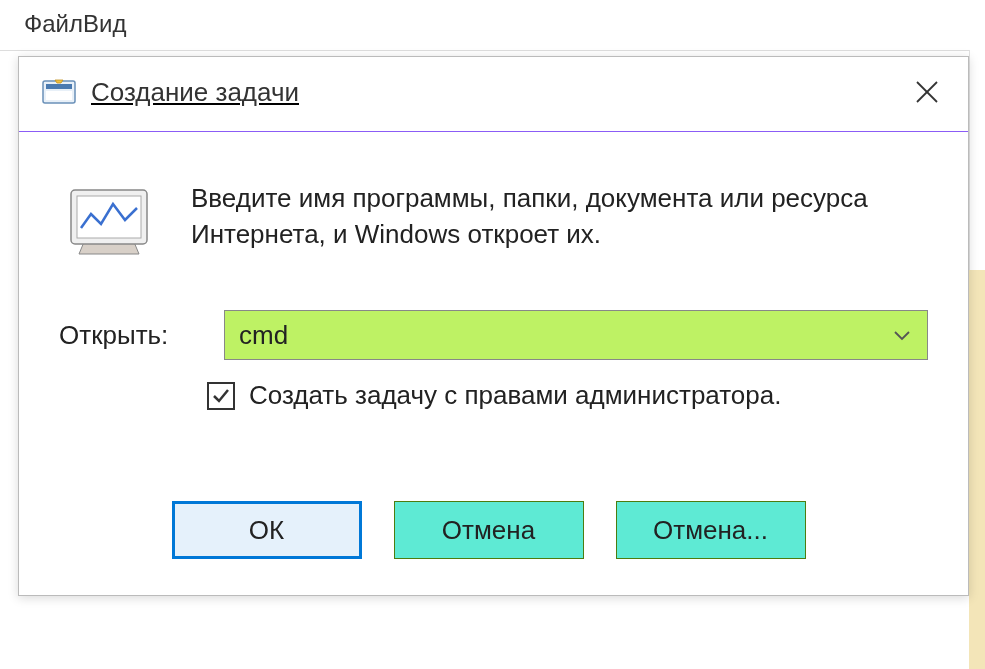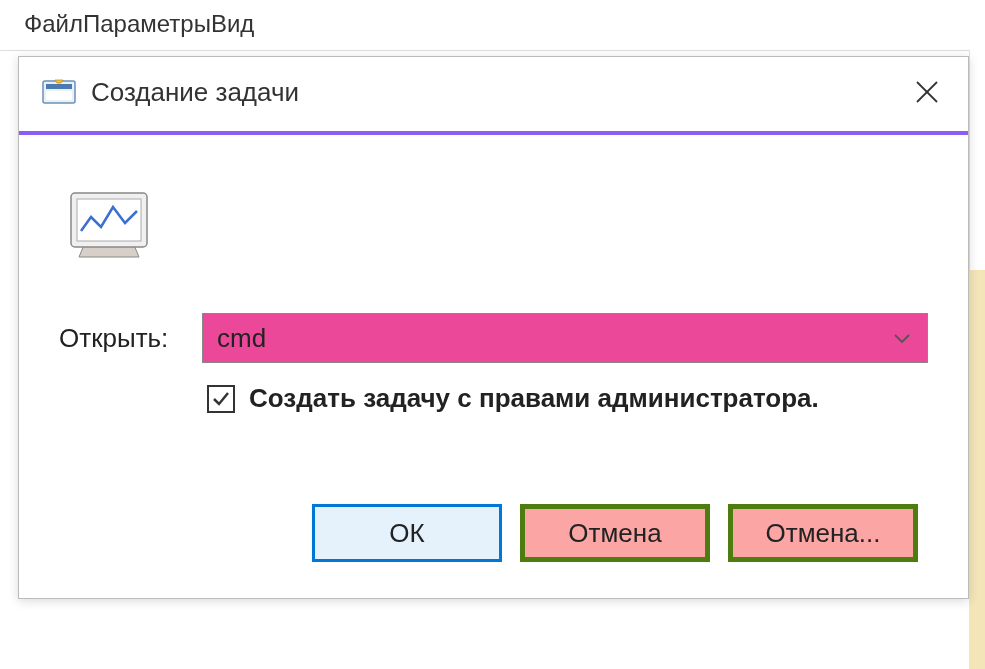--- a/index.html
+++ b/index.html
@@ -6,55 +6,54 @@
     body { width: 985px; height: 669px; background: #fff; overflow: hidden; position: relative; }
     
     .menubar { display: flex; padding: 10px 24px 12px; border-bottom: 1px solid #ddd; }
     .menubar-item { font-size: 24px; color: #333; cursor: default; }
     
     .bg-stripe { position: absolute; right: 0; top: 270px; bottom: 0; width: 16px; background: #f3e5b8; }
     .bg-stripe-top { position: absolute; right: 0; top: 50px; height: 220px; width: 16px; background: #fff; border-left: 1px solid #e0e0e0; }
     
     .dialog { position: absolute; left: 18px; top: 56px; right: 16px; background: #fff; border: 1px solid #bbb; box-shadow: 0 2px 10px rgba(0,0,0,0.15); }
     
-    .titlebar { display: flex; align-items: center; justify-content: space-between; padding: 14px 20px 18px 22px; border-bottom: 4px solid #8b5cf6; }
+    .titlebar { display: flex; align-items: center; justify-content: space-between; padding: 14px 20px 18px 22px; border-bottom: 1px solid #8b5cf6; text-decoration: underline; }
     .titlebar-left { display: flex; align-items: center; gap: 14px; }
     .run-icon { width: 36px; height: 30px; position: relative; }
     .run-icon svg { width: 100%; height: 100%; }
     .dialog-title { font-size: 26px; color: #333; }
     .close-btn { width: 42px; height: 42px; display: flex; align-items: center; justify-content: center; cursor: default; }
     .close-btn svg { width: 26px; height: 26px; }
     
     .content { padding: 48px 40px 36px 40px; }
     
     .info-row { display: flex; align-items: flex-start; gap: 32px; margin-bottom: 48px; }
     .monitor-icon { width: 100px; height: 78px; flex-shrink: 0; margin-top: 4px; }
     .info-text { font-size: 26px; line-height: 1.4; color: #222; }
     
-    .input-row { display: flex; align-items: center; gap: 15px; margin-bottom: 20px; }
+    .input-row { display: flex; align-items: center; gap: 37px; margin-bottom: 20px; }
     .input-label { font-size: 26px; color: #222; min-width: 128px; }
-    .combo { flex: 1; display: flex; align-items: center; border: 1px solid #888; height: 50px; padding: 0 14px; background: #ec4899; }
+    .combo { flex: 1; display: flex; align-items: center; border: 1px solid #888; height: 50px; padding: 0 14px; background: #bef264; }
     .combo-input { flex: 1; border: none; outline: none; font-size: 26px; color: #222; background: transparent; }
     .combo-arrow { width: 22px; height: 22px; }
     
     .checkbox-row { display: flex; align-items: center; gap: 14px; margin-left: 148px; margin-bottom: 90px; }
     .checkbox { width: 28px; height: 28px; border: 2px solid #333; display: flex; align-items: center; justify-content: center; background: #fff; }
     .checkbox svg { width: 20px; height: 20px; }
-    .checkbox-label { font-size: 26px; color: #222; font-weight: bold; }
+    .checkbox-label { font-size: 26px; color: #222; }
     
-    .button-row { display: flex; gap: 18px; justify-content: flex-end; padding-right: 10px; }
-    .btn { min-width: 190px; height: 58px; border: 5px solid #4d7c0f; background: #fca5a5; font-size: 26px; color: #222; display: flex; align-items: center; justify-content: center; cursor: default; }
+    .button-row { display: flex; gap: 32px; justify-content: center; padding-right: 10px; }
+    .btn { min-width: 190px; height: 58px; border: 1px solid #4d7c0f; background: #5eead4; font-size: 26px; color: #222; display: flex; align-items: center; justify-content: center; cursor: default; }
     .btn-default { border: 3px solid #0078d7; background: #e5f1fb; }
   </style>
 </head>
 <body>
 
 <div class="menubar">
   <span class="menubar-item">Файл</span>
-  <span class="menubar-item">Параметры</span>
   <span class="menubar-item">Вид</span>
 </div>
 
 <div class="bg-stripe-top"></div>
 <div class="bg-stripe"></div>
 
 <div class="dialog">
   <div class="titlebar">
     <div class="titlebar-left">
       <div class="run-icon">
@@ -78,20 +77,21 @@
   <div class="content">
     <div class="info-row">
       <div class="monitor-icon">
         <svg viewBox="0 0 100 78">
           <path d="M25 58 L75 58 L80 70 L20 70 Z" fill="#d8d0c8" stroke="#888" stroke-width="1"></path>
           <rect x="12" y="6" width="76" height="54" rx="4" fill="#f0f0f0" stroke="#888" stroke-width="1.5"></rect>
           <rect x="18" y="12" width="64" height="42" fill="#fff" stroke="#aaa" stroke-width="1"></rect>
           <polyline points="22,44 32,30 42,40 54,20 66,36 78,24" fill="none" stroke="#3a70d0" stroke-width="2.5"></polyline>
         </svg>
       </div>
+      <div class="info-text">Введите имя программы, папки, документа или ресурса Интернета, и Windows откроет их.</div>
     </div>
 
     <div class="input-row">
       <span class="input-label">Открыть:</span>
       <div class="combo">
         <input class="combo-input" type="text" value="cmd" style="">
         <svg class="combo-arrow" viewBox="0 0 22 22">
           <polyline points="4,8 11,15 18,8" fill="none" stroke="#555" stroke-width="1.8"></polyline>
         </svg>
       </div>

